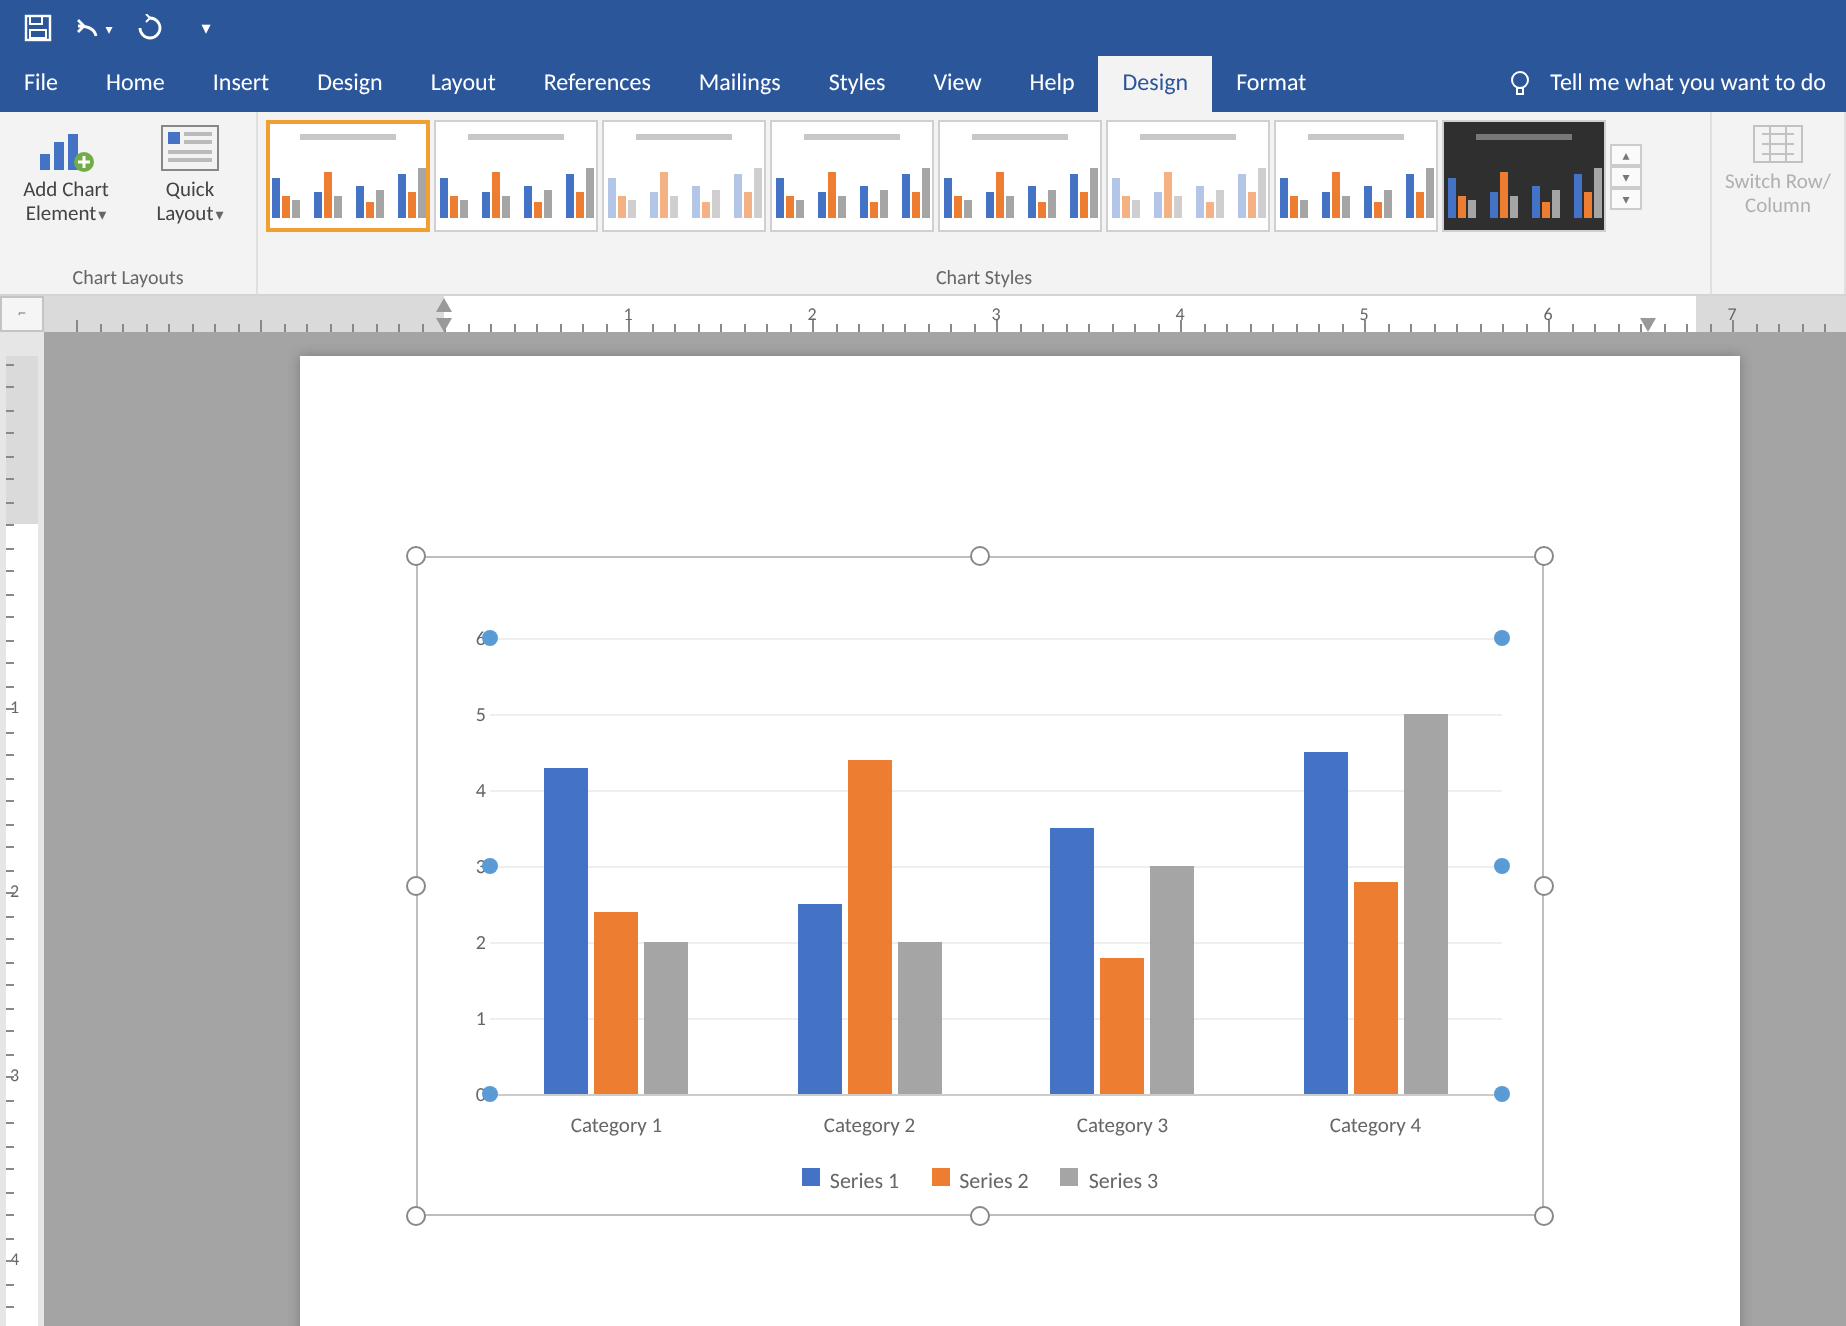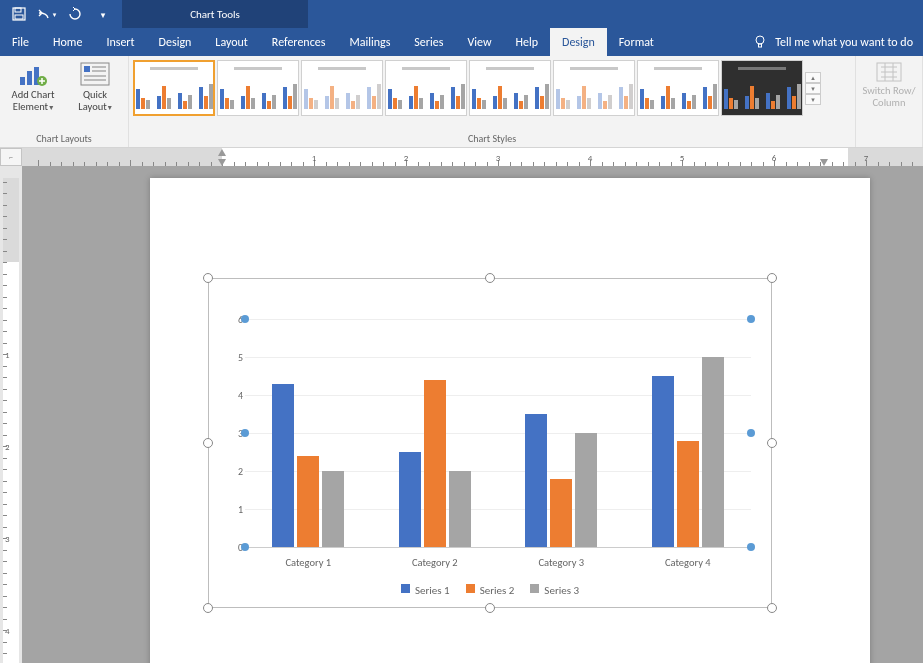--- a/index.html
+++ b/index.html
@@ -89,32 +89,31 @@
         <span style="font-size:7px;margin-left:-1px;">▾</span>
       </div>
     <div class="qat-btn">
         <svg width="14" height="14" viewBox="0 0 14 14">
           <path d="M7 2 A5 5 0 1 1 2 7" fill="none" stroke="#fff" stroke-width="1.4"></path>
           <path d="M7 2 L5 0 M7 2 L5 4" stroke="#fff" fill="none"></path>
         </svg>
       </div>
     <div class="qat-btn" style="font-size:9px;">▾</div>
   </div>
-  <div class="chart-tools-tab">Chart Tools</div>
 </div>
 
 <div class="menubar">
   <div class="menu-item">File</div>
   <div class="menu-item">Home</div>
   <div class="menu-item">Insert</div>
   <div class="menu-item">Design</div>
   <div class="menu-item">Layout</div>
   <div class="menu-item">References</div>
   <div class="menu-item">Mailings</div>
-  <div class="menu-item">Series</div>
+  <div class="menu-item">Styles</div>
   <div class="menu-item">View</div>
   <div class="menu-item">Help</div>
   <div class="menu-item active">Design</div>
   <div class="menu-item">Format</div>
   <div class="tell-me">
     <svg class="lightbulb" viewBox="0 0 14 14">
         <circle cx="7" cy="5" r="4" fill="none" stroke="#fff"></circle>
         <rect x="5.5" y="9" width="3" height="3" fill="none" stroke="#fff"></rect>
       </svg>
     <span>Tell me what you want to do</span>

